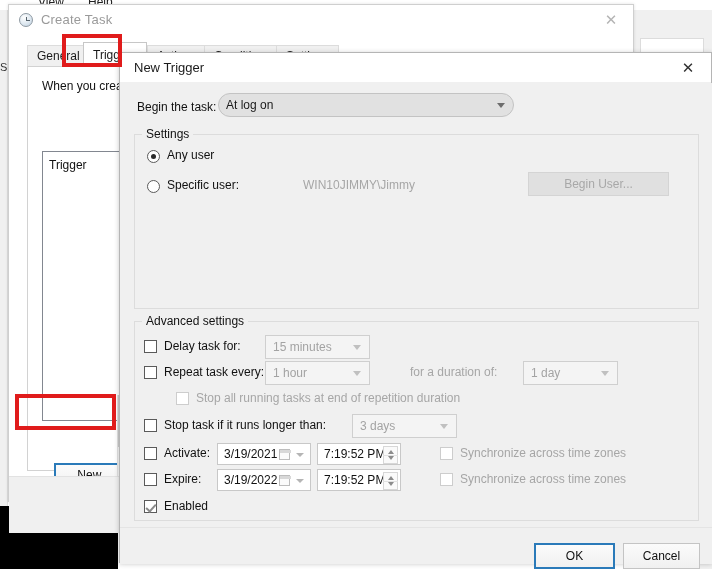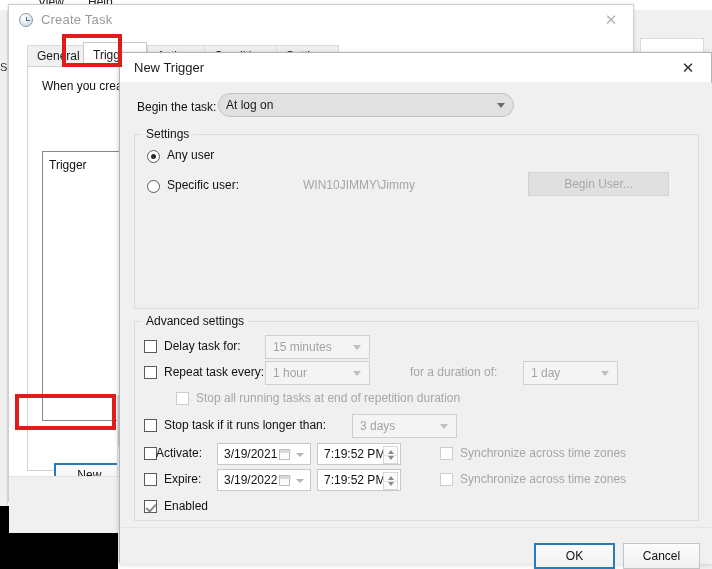--- a/index.html
+++ b/index.html
@@ -333,21 +333,21 @@
       <span class="lbl dim" style="left:76px; top:308px;">Stop all running tasks at end of repetition duration</span>
 
       <span class="cb" style="left:24px; top:336px;"></span>
       <span class="lbl" style="left:44px; top:335px;">Stop task if it runs longer than:</span>
       <div class="combo light" style="left:208px; top:331px; width:105px;margin-left:24px;">
         <span class="ctext">3 days</span>
         <span class="carrow"></span>
       </div>
 
       <span class="cb" style="left:24px; top:364px;"></span>
-      <span class="lbl" style="left:36px; top:363px;">Activate:</span>
+      <span class="lbl" style="left:44px; top:363px;">Activate:</span>
       <div class="field" style="left:97px; top:360px; width:94px;">
         <span class="ftext">3/19/2021</span>
         <span class="cal-icon"></span>
         <span class="cal-arrow"></span>
       </div>
       <div class="field" style="left:197px; top:360px; width:84px;">
         <span class="ftext">7:19:52 PM</span>
         <span class="spin"></span>
         <span class="spin-div"></span>
       </div>

